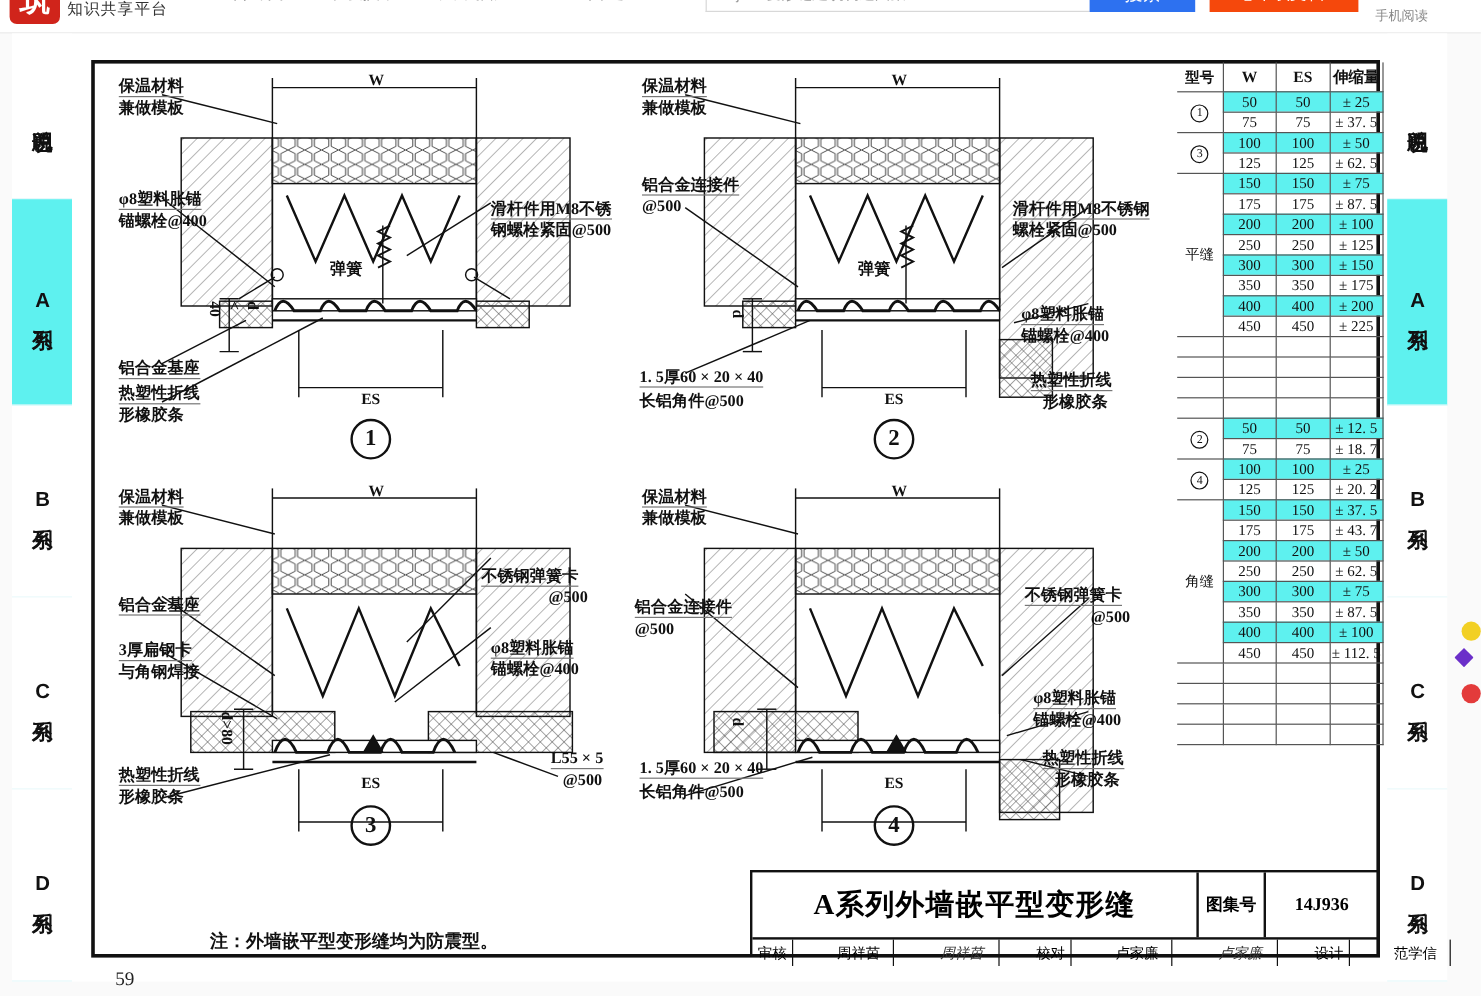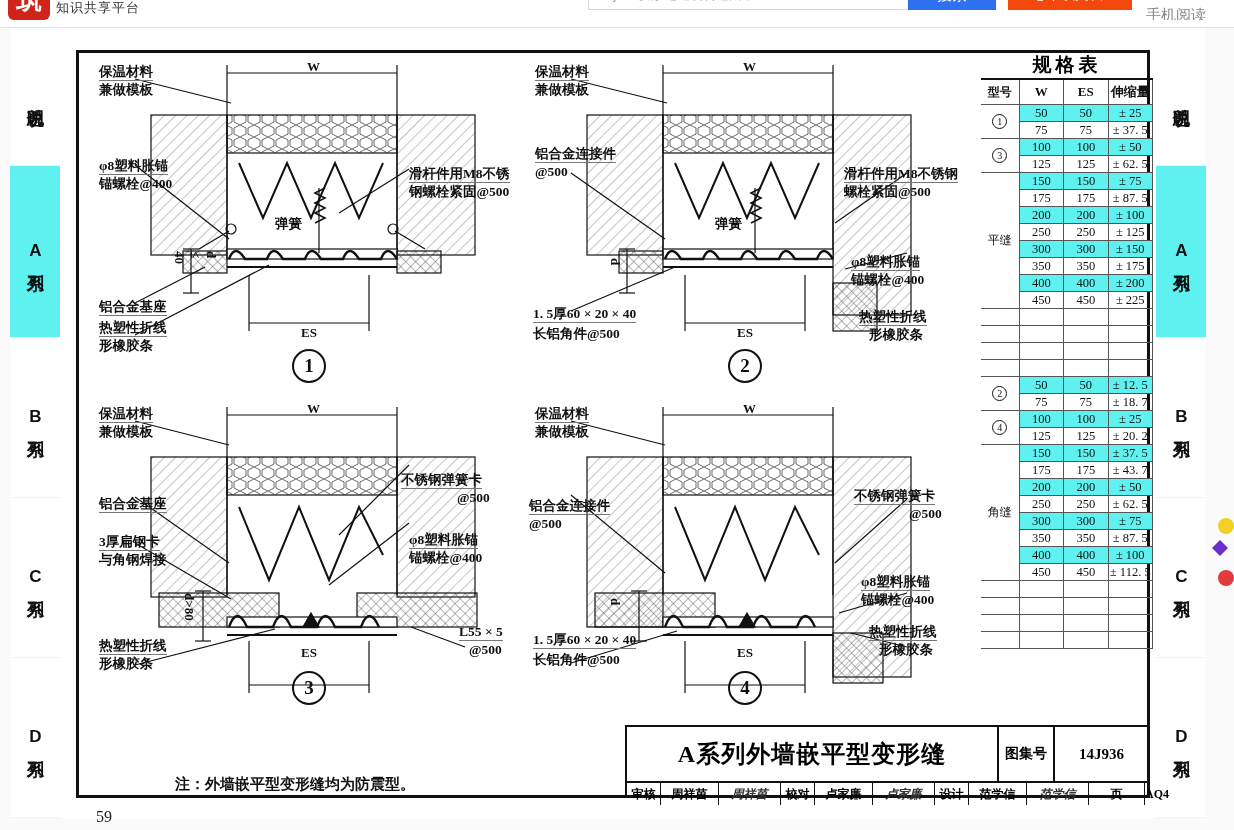--- a/index.html
+++ b/index.html
@@ -57,21 +57,21 @@
   #download-btn {
     position: absolute; left: 1008px; top: -20px;
     width: 124px; height: 30px;
     background: #f5480c; color: #fff;
     font-size: 14px; gap: 4px;
     display: flex; align-items: center; justify-content: center;
     cursor: pointer;
   }
   #mobile-read {
     position: absolute; left: 1146px; top: 6px;
-    font-size: 15px; color: #888;
+    font-size: 11px; color: #888;
   }
   #chrome-divider {
     position: absolute; left: 0; top: 27px; width: 1234px; height: 1px;
     background: #e4e4e4;
   }
 
   
   #viewer {
     position: absolute; left: 0; top: 28px;
     width: 1234px; height: 802px;
@@ -185,21 +185,21 @@
     border-right: 2px solid #111;
   }
   #tb-code-lbl {
     flex: 0 0 56px; display: flex; align-items: center; justify-content: center;
     font-size: 14px; font-weight: bold; border-right: 2px solid #111;
   }
   #tb-code-val {
     flex: 1; display: flex; align-items: center; justify-content: center;
     font-size: 15px; font-weight: bold;
   }
-  #tb-sub { display: flex; height: 22px; font-size: 12px; font-weight: bold; }
+  #tb-sub { display: flex; height: 22px; font-size: 12px; font-weight: normal; gap: 26px; }
   #tb-sub > div {
     display: flex; align-items: center; justify-content: center;
     border-right: 1px solid #111; white-space: nowrap;
   }
   #tb-sub > div:last-child { border-right: none; }
   .sig { font-family: "Liberation Serif", serif; font-style: italic; color:#333; }
 
   #note {
     position: absolute; left: 96px; top: 722px;
     font-family: "Liberation Serif", serif;
@@ -486,21 +486,20 @@
         <div class="ann" style="left:800px; top:588px;">形橡胶条</div>
         <div class="dimlabel" style="left:664px; top:348px;">W</div>
         <div class="dimlabel" style="left:658px; top:592px;">ES</div>
         <div class="dimlabel vert" style="left:528px; top:545px;">d</div>
         <div class="circle-id" style="left:649px; top:618px;">4</div>
       </div>
 
       <div id="note">注：外墙嵌平型变形缝均为防震型。</div>
 
       <div id="spec-table">
-        <div id="spec-title">规格表</div>
         <table class="spec">
           <tbody>
               <tr>
             <td class="hdr lbl">型号</td>
             <td class="hdr">W</td>
             <td class="hdr">ES</td>
             <td class="hdr">伸缩量</td>
           </tr>
 
           <tr>

